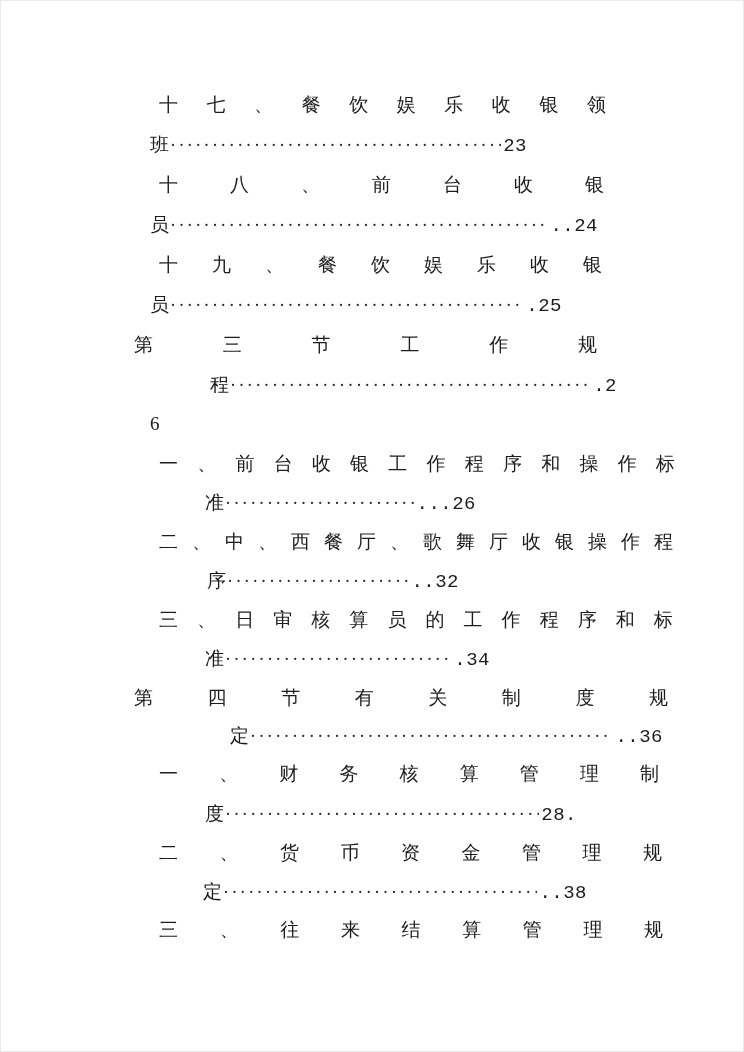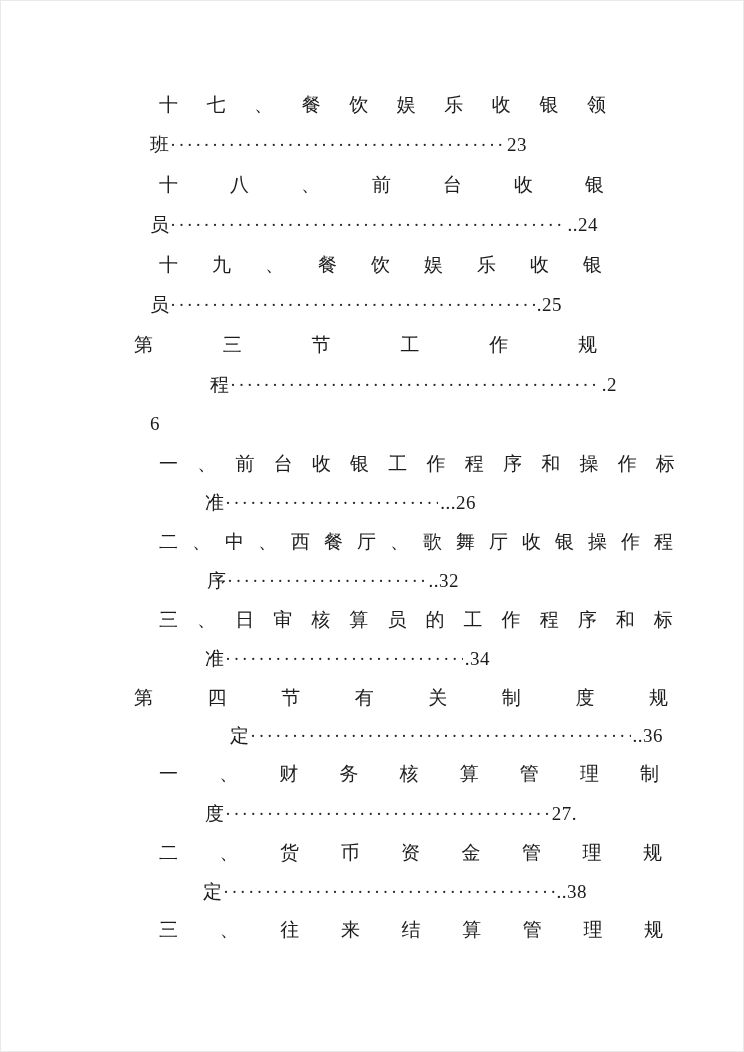--- a/index.html
+++ b/index.html
@@ -27,21 +27,21 @@
   .leader .pfx { flex: 0 0 auto; }
   .leader .dots {
     flex: 1 1 auto;
     overflow: hidden;
     white-space: nowrap;
     letter-spacing: 2.4px;
     color: #2a2a2a;
     margin: 0 2px 0 1px;
     font-size: 18px;
   }
-  .leader .pg { flex: 0 0 auto; letter-spacing: 0.5px; }
+  .leader .pg { flex: 0 0 auto; letter-spacing: 0.5px; font-family: Liberation Mono, monospace; }
 
   
   .l0  { left: 159px; top:  93px; width: 447px; }
   .l1  { left: 150px; top: 133px; width: 377px; }
   .l2  { left: 159px; top: 173px; width: 445px; }
   .l3  { left: 150px; top: 213px; width: 448px; }
   .l4  { left: 159px; top: 253px; width: 443px; }
   .l5  { left: 150px; top: 293px; width: 412px; }
   .l6  { left: 134px; top: 333px; width: 463px; }
   .l7  { left: 210px; top: 373px; width: 407px; }
@@ -231,21 +231,21 @@
       <span>核</span>
       <span>算</span>
       <span>管</span>
       <span>理</span>
       <span>制</span>
     </div>
 
   <div class="ln leader l18">
     <span class="pfx">度</span>
     <span class="dots">································································································</span>
-    <span class="pg">27.</span>
+    <span class="pg">28.</span>
   </div>
 
   <div class="ln spread l19">
       <span>二</span>
       <span>、</span>
       <span>货</span>
       <span>币</span>
       <span>资</span>
       <span>金</span>
       <span>管</span>

